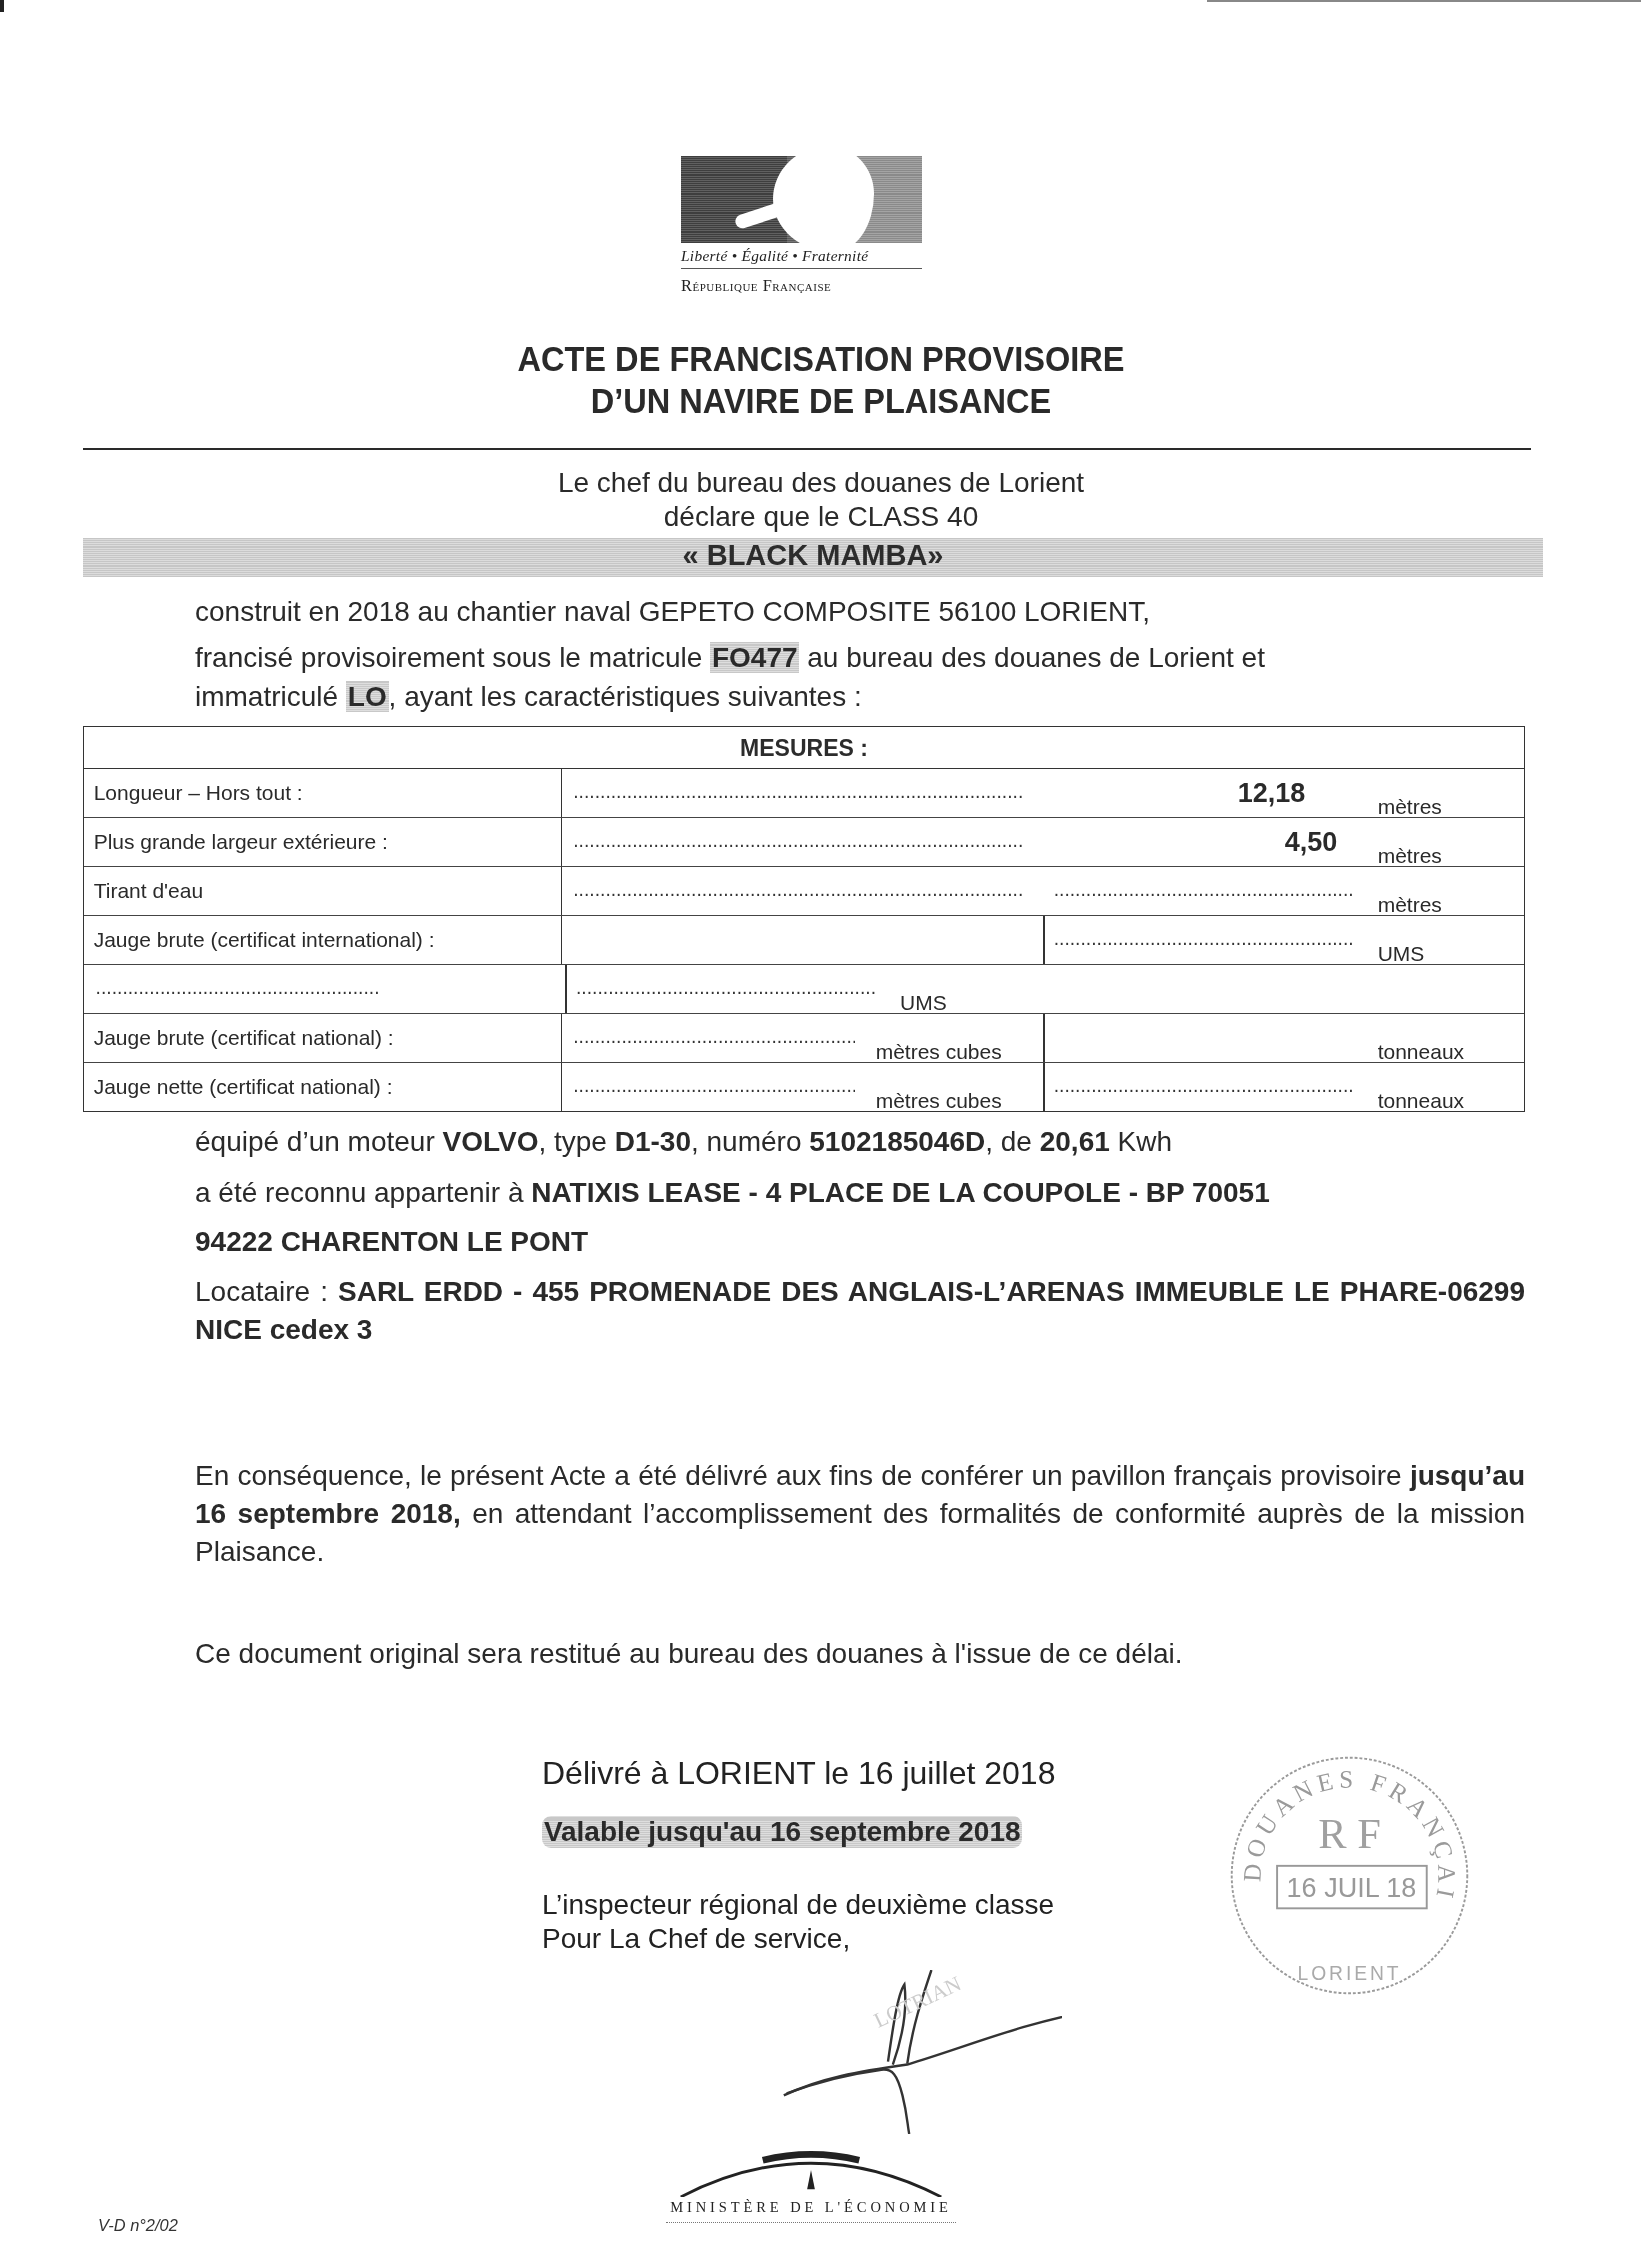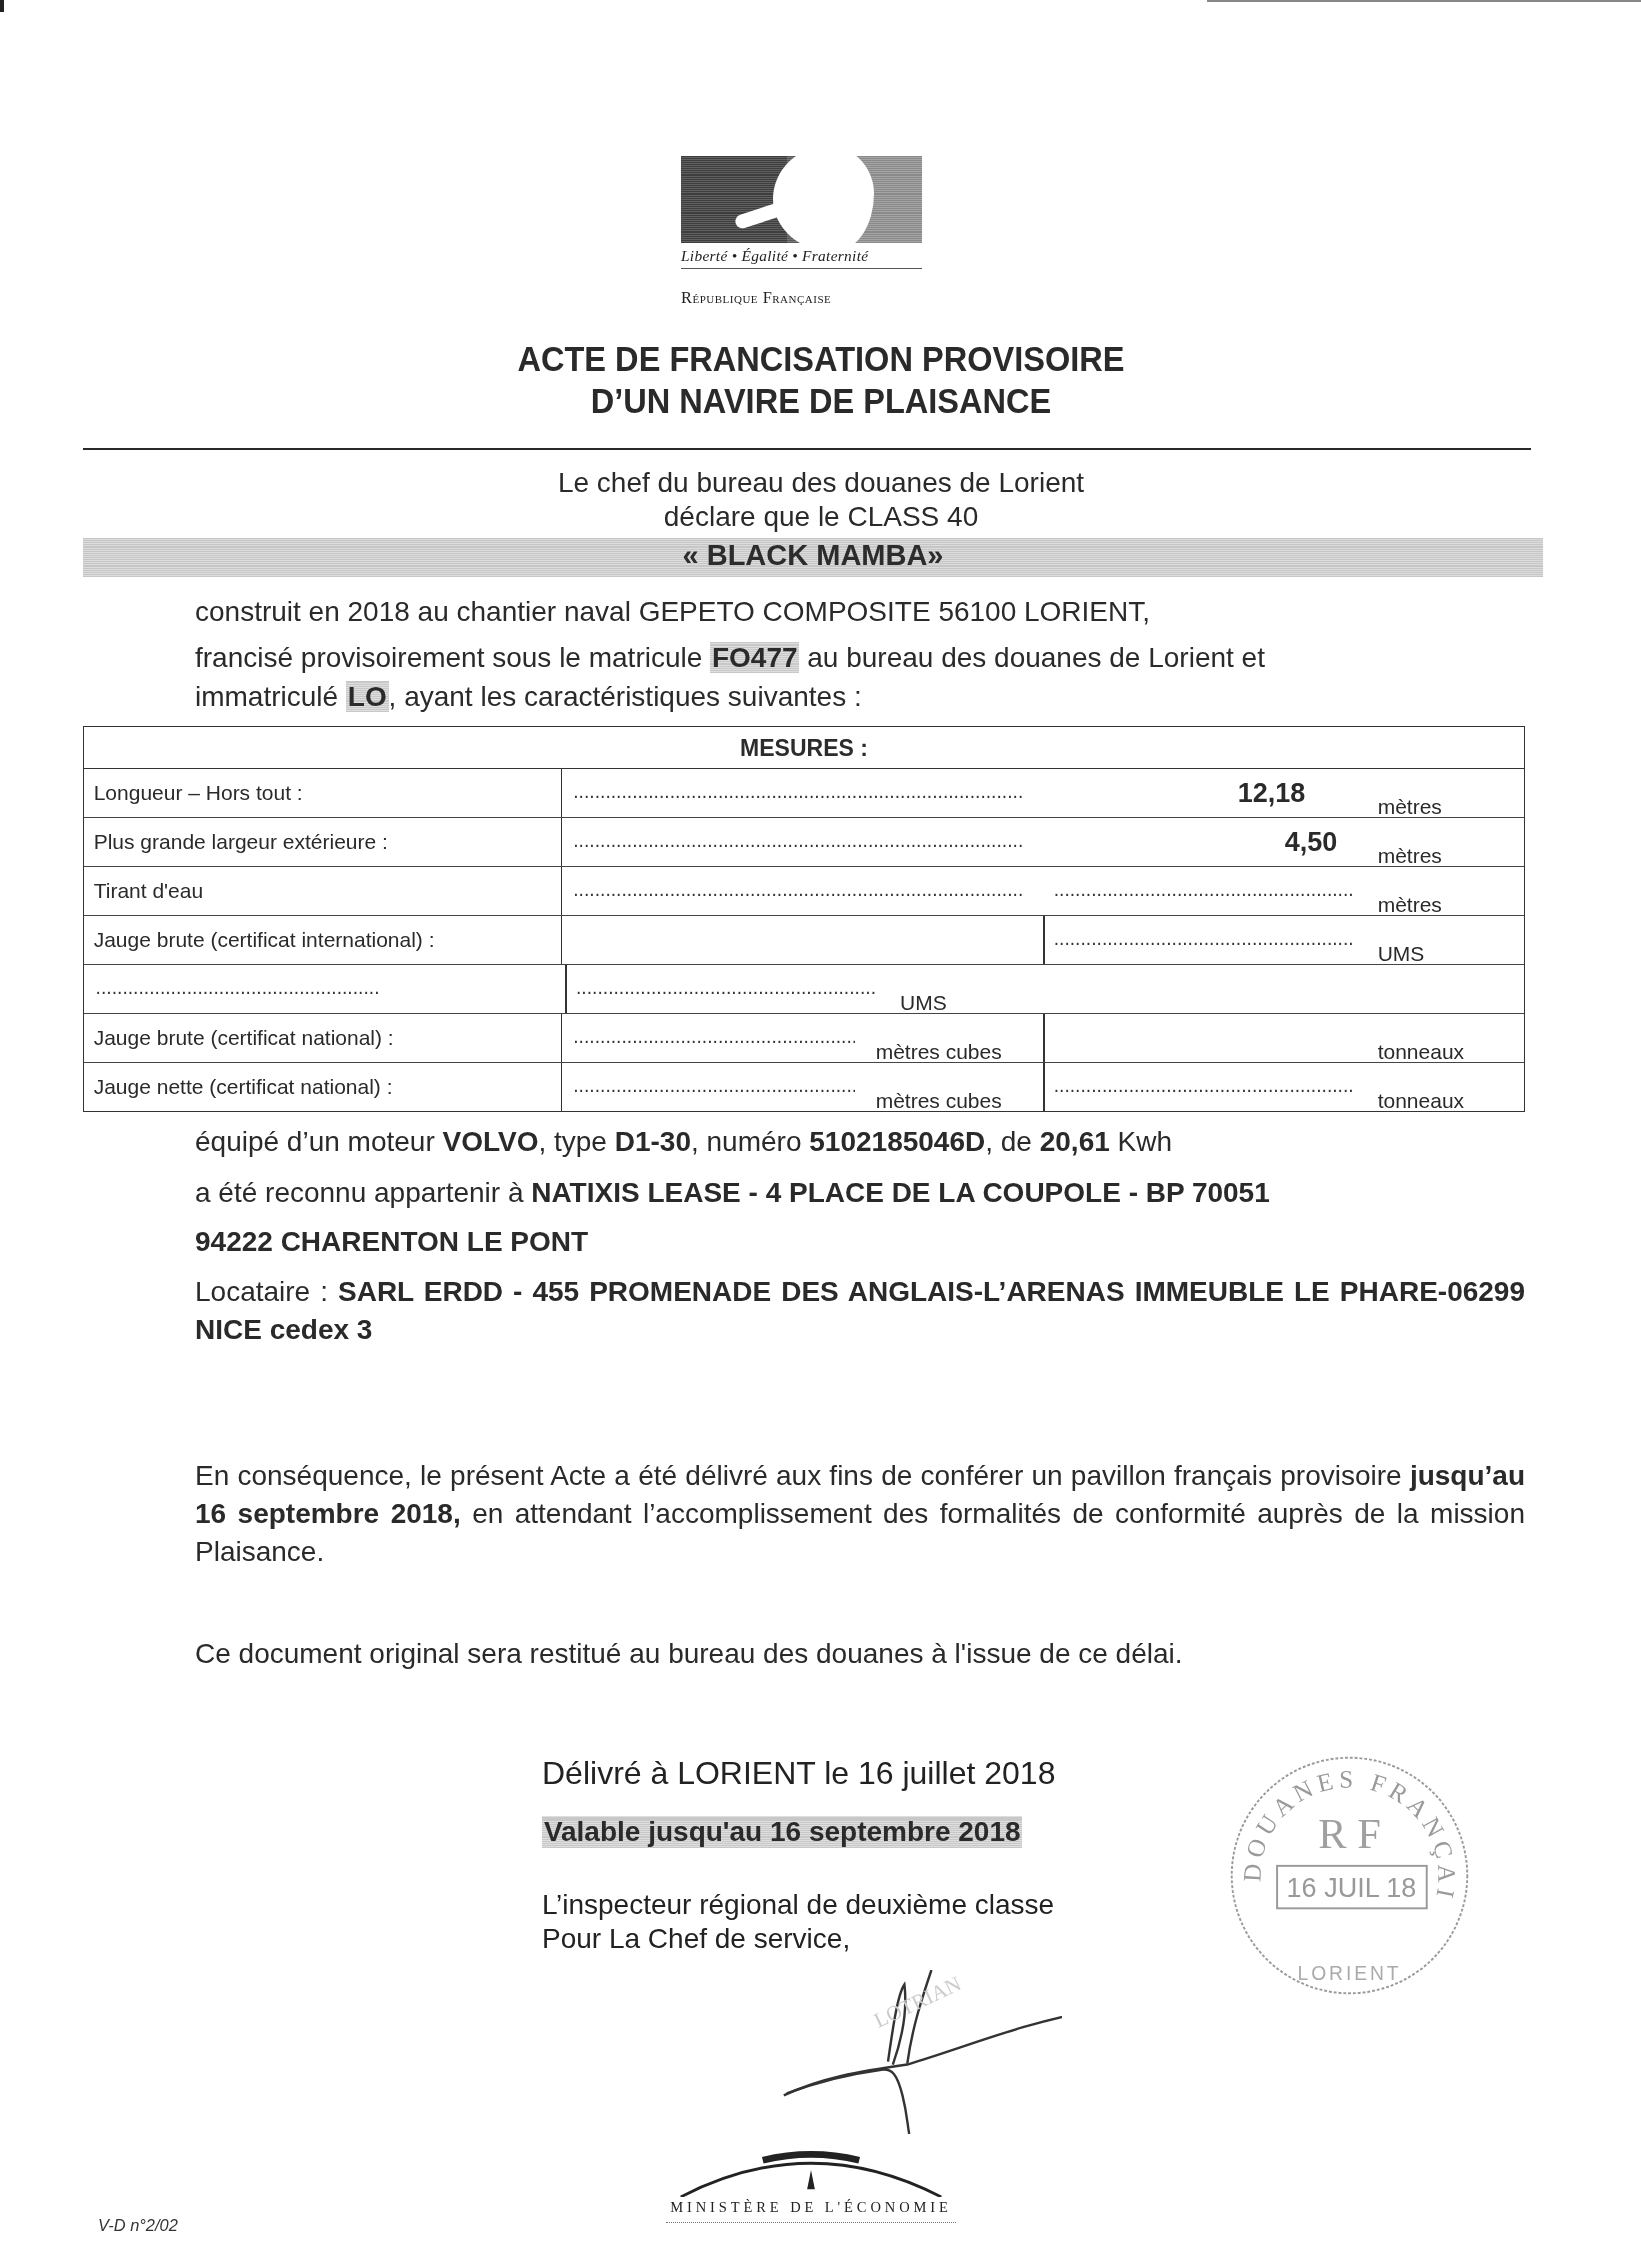--- a/index.html
+++ b/index.html
@@ -18,21 +18,21 @@
   .logo-flag .right { position:absolute; right:0; top:0; width:87px; height:87px;
     background: repeating-linear-gradient(0deg,#8a8a8a 0 1px,#a4a4a4 1px 1.9px); }
   .logo-flag .profile { position:absolute; left:92px; top:-9.7px; width:101px; height:106px;
     background:#fff; border-radius: 55% 45% 40% 60% / 50% 45% 55% 50%; }
   .logo-flag .hand { position:absolute; left:53px; top:50px; width:68px; height:13.5px; background:#fff;
     transform: rotate(-18deg); border-radius: 7.7px; }
   .logo-motto { font-family: "Liberation Serif", serif; font-style: italic; font-size: 15.4px;
     text-align: left; margin-top: 3.9px; padding-left: 0; letter-spacing: 0.3px; color:#222;
     border-bottom: 1px solid #555; padding-bottom: 2.9px; width: 241px; }
   .logo-rf { font-family: "Liberation Serif", serif; font-size: 16.4px; font-variant: small-caps;
-    letter-spacing: 0.5px; margin-top: 19px; color:#222; }
+    letter-spacing: 0.5px; margin-top: 7px; color:#222; }
 
   .title { left: 290px; width: 1062px; text-align: center; font-weight: bold; font-size: 35px;
     line-height: 42px; color: #2a2a2a; transform: scaleX(0.93); }
   .title1 { top: 338px; }
   .title2 { top: 380px; }
   .rule { left: 83px; top: 448px; width: 1448px; height: 1.9px; background: #2a2a2a; }
 
   .center-line { left: 290px; width: 1062px; text-align: center; font-size: 28px; color: #2a2a2a; }
   .intro1 { top: 467px; }
   .intro2 { top: 501px; }
@@ -63,21 +63,21 @@
   .eng { left: 195px; font-size: 28px; color: #2a2a2a; white-space: nowrap; }
   .e1 { top: 1126px; } .e2 { top: 1177px; } .e3 { top: 1226px; }
   .e4 { top: 1273px; width: 1330px; white-space: normal; line-height: 38px; }
   b { font-weight: bold; }
 
   .conseq { left: 195px; top: 1457px; width: 1330px; font-size: 28px; line-height: 38px; text-align: justify; color:#2a2a2a; }
   .restit { left: 195px; top: 1638px; font-size: 28px; color:#2a2a2a; }
 
   .deliv { left: 542px; top: 1755px; font-size: 32px; color:#222; }
   .valid { left: 542px; top: 1816px; font-size: 28px; font-weight: bold; color:#2a2a2a;
-    background: repeating-linear-gradient(0deg,#c8c8c8 0 1px,#dedede 1px 1.9px); padding: 0 1.9px; }
+    background: repeating-linear-gradient(0deg,#c8c8c8 0 1px,#dedede 1px 1.9px); padding: 0 1.9px; border-radius: 9px; }
   .sig-lines { left: 542px; top: 1888px; font-size: 28px; line-height: 34px; color:#222; }
 
   .stamp { left: 1224px; top: 1750px; width: 251px; height: 251px; }
   .signature { left: 714px; top: 1970px; width: 348px; height: 164px; }
 
   .form-ref { left: 98px; top: 2216px; font-size: 16.4px; font-style: italic; color:#333; }
   .ministry { left: 647px; top: 2139px; width: 328px; text-align: center; }
   .ministry-arc { width: 328px; height: 58px; }
   .ministry-text { font-family: "Liberation Serif", serif; font-size: 14.5px; letter-spacing: 3.9px; color:#222; margin-top: -1.9px; }
   .ministry-sub { height: 2.9px; width: 290px; margin: 5.8px auto 0; border-top: 1.9px dotted #777; }

